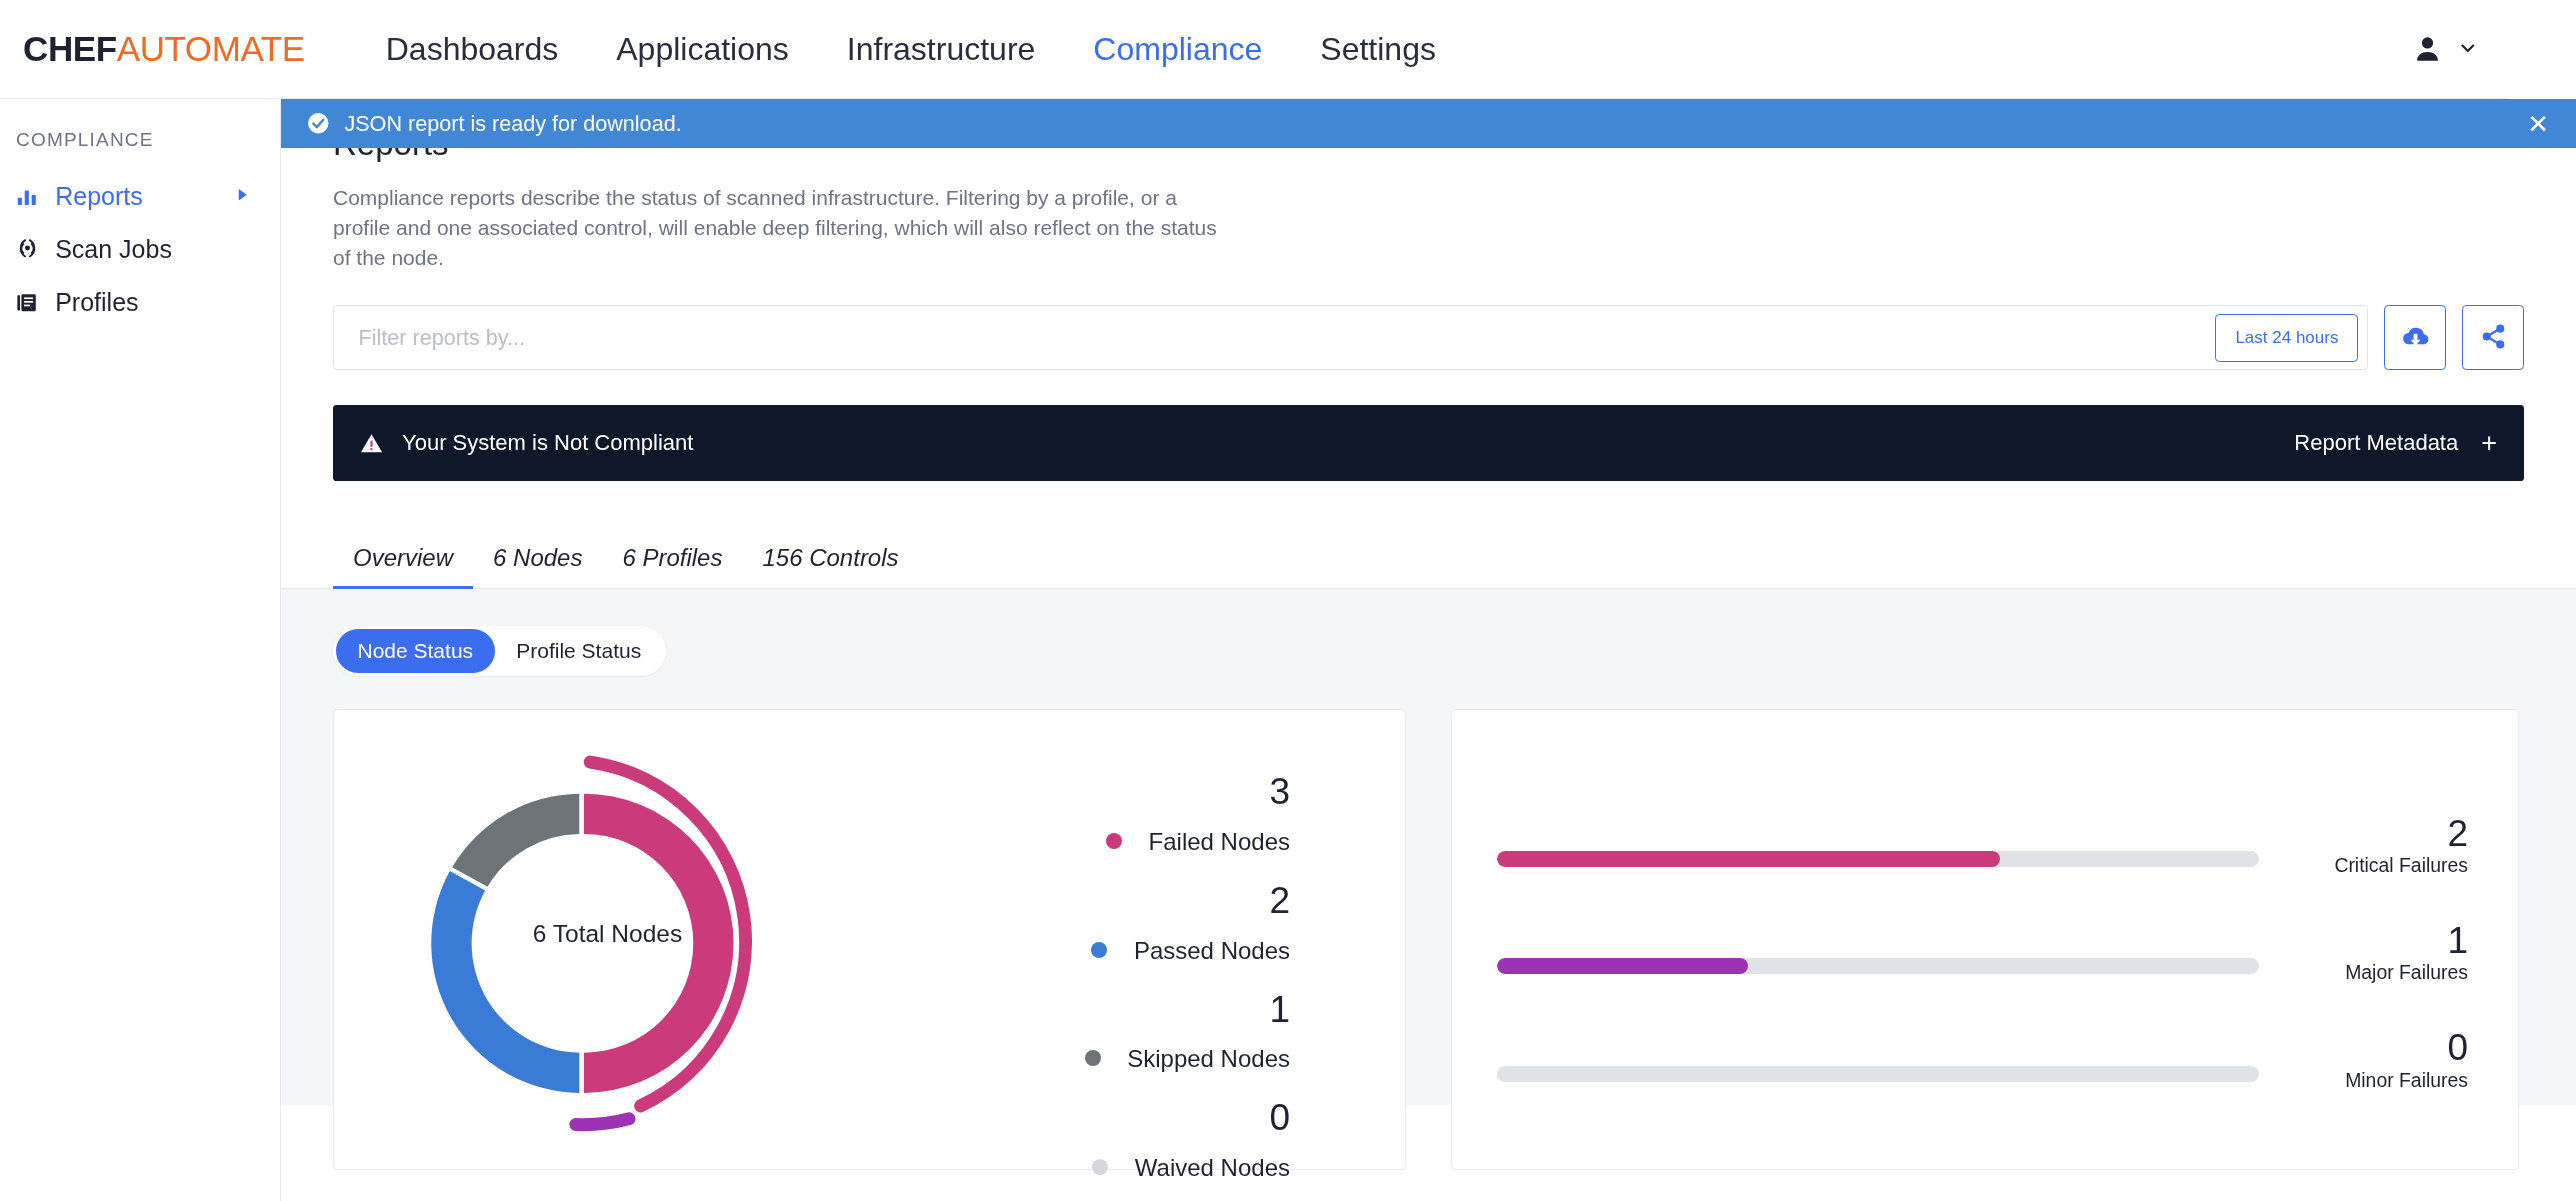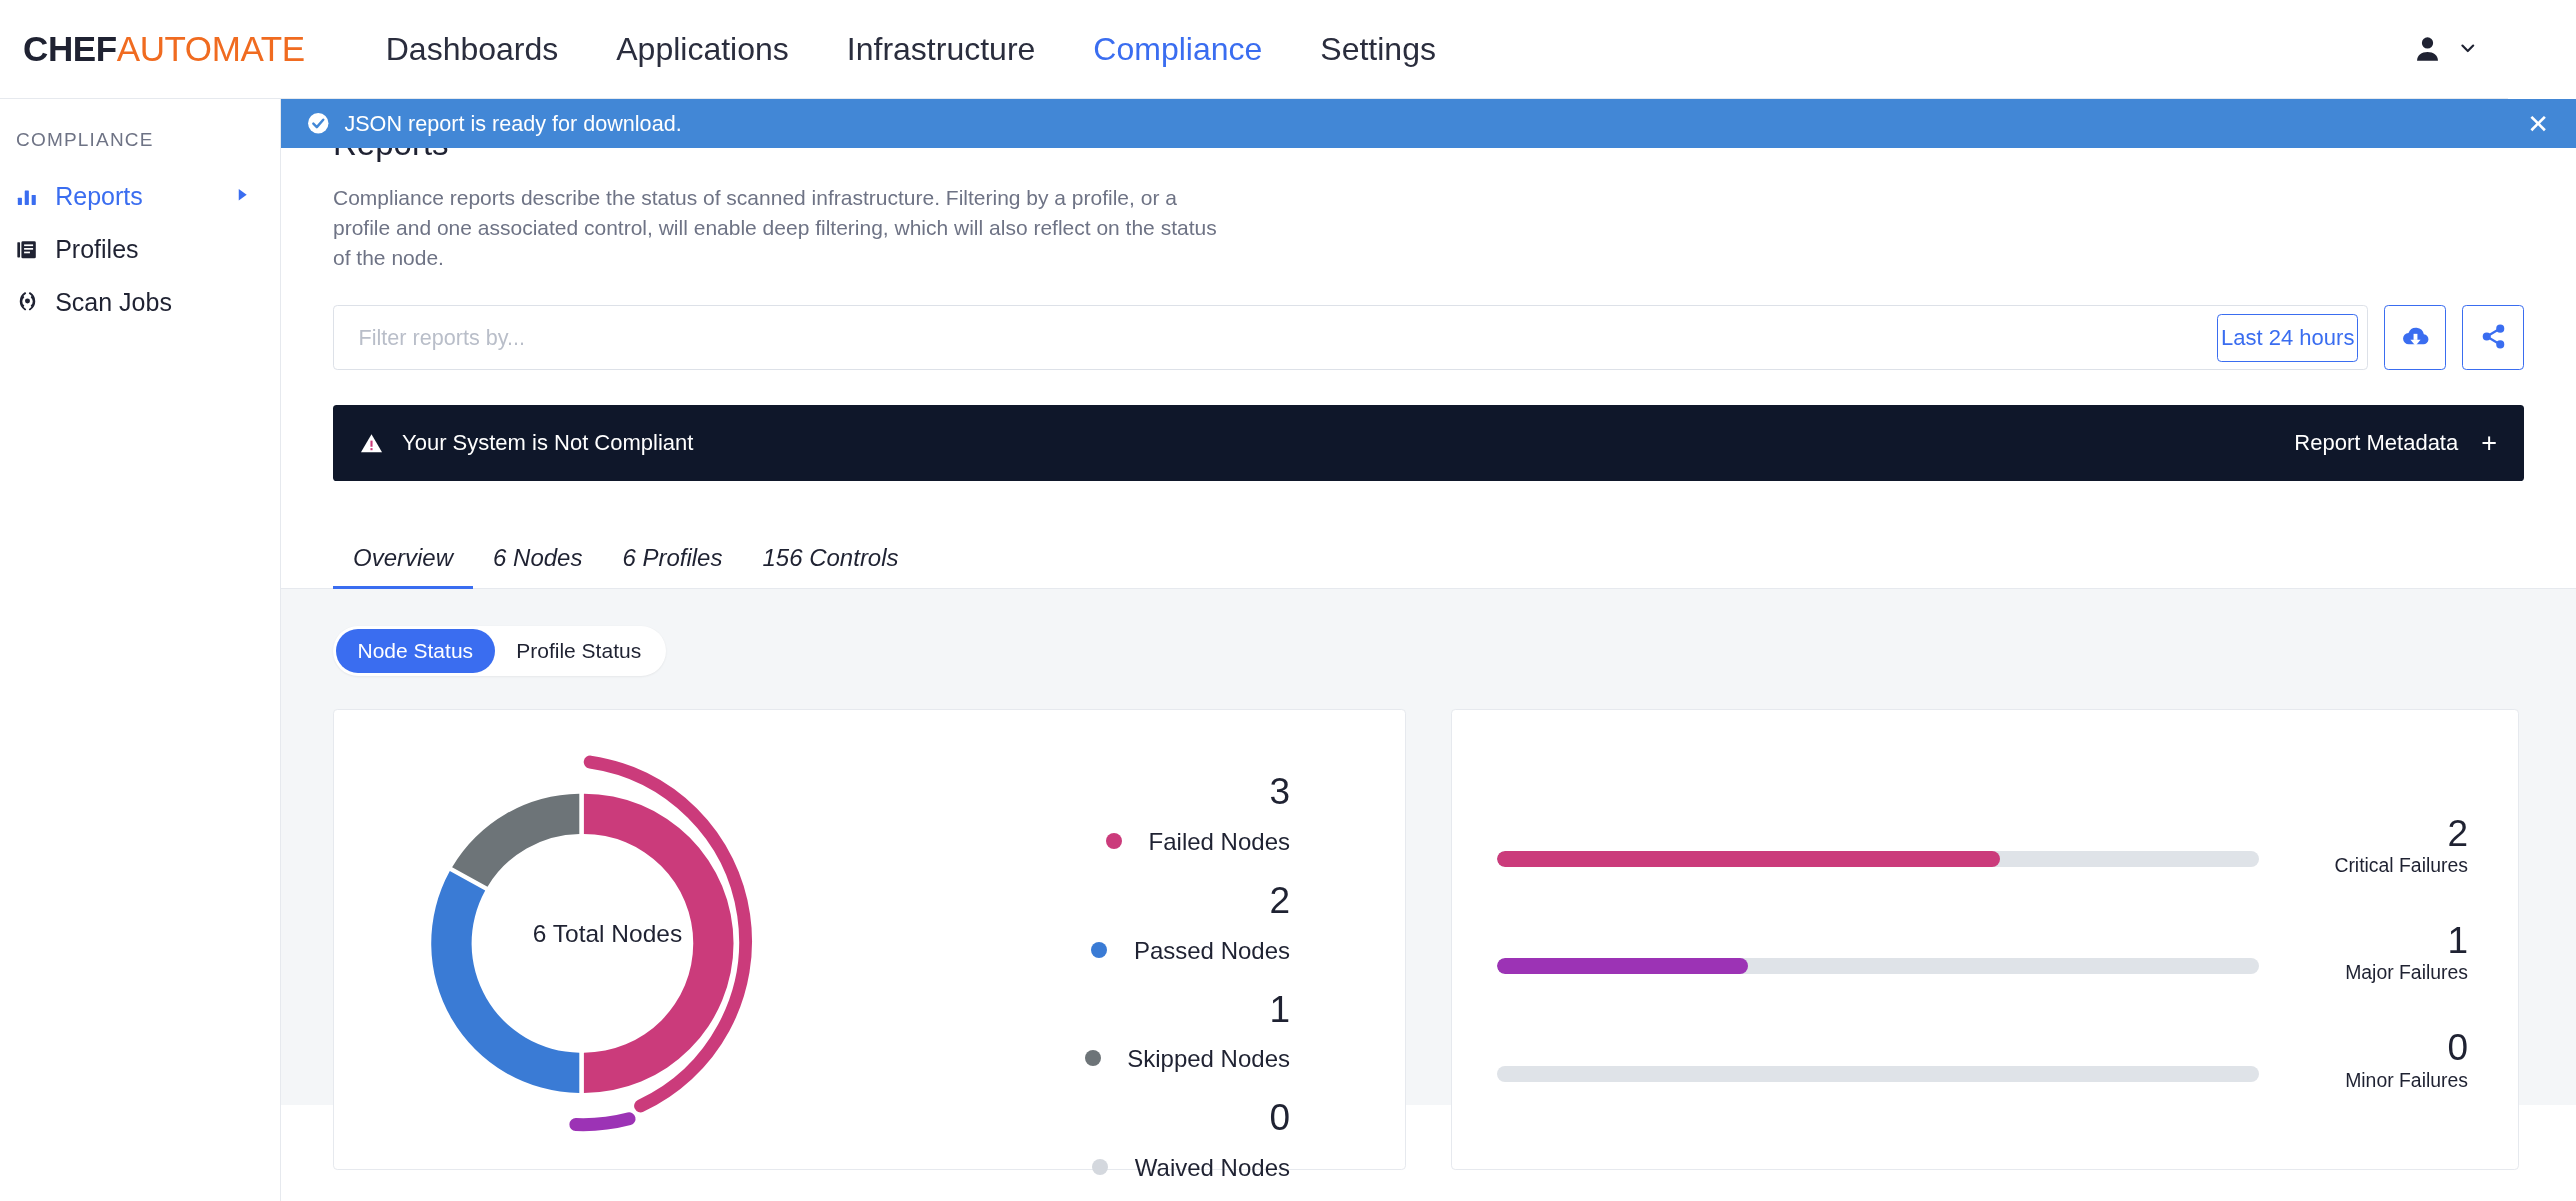--- a/index.html
+++ b/index.html
@@ -90,21 +90,21 @@
     background: #fff; display: flex; align-items: center;
     padding: 0 8.6px 0 24.5px;
   }
   .filterinput {
     flex: 1; border: none; outline: none; font-size: 21.6px; color: #1f2232;
     font-family: "Liberation Sans", sans-serif; background: transparent;
   }
   .filterinput::placeholder { color: #b9bec9; }
   .pill-btn {
     border: 0.7px solid #3a6df0; color: #3a6df0; background: #fff;
-    border-radius: 4.3px; height: 48px; padding: 0 3px; font-size: 22px;
+    border-radius: 4.3px; height: 48px; padding: 0 19px; font-size: 17px;
     display: flex; align-items: center; cursor: pointer; white-space: nowrap;
     font-family: "Liberation Sans", sans-serif;
   }
   .icon-btn {
     width: 62px; height: 65px; border: 0.7px solid #3a6df0; border-radius: 4.3px;
     background: #fff; display: flex; align-items: center; justify-content: center;
     cursor: pointer;
   }
 
   
@@ -232,46 +232,46 @@
           <rect x="9.7" y="5" width="4.6" height="16" rx="0.6"></rect>
           <rect x="17.4" y="10" width="4.6" height="11" rx="0.6"></rect>
         </svg>
       </span>
       <span class="si-label">Reports</span>
       <span class="si-arrow">
         <svg width="17.3" height="17.3" viewBox="0 0 24 24" fill="#3a6df0">
             <polygon points="8,4 19,12 8,20"></polygon>
           </svg>
       </span>
+    </div>
+
+    <div class="side-item">
+      <span class="si-ico">
+        <svg width="23" height="23" viewBox="0 0 24 24" fill="none" stroke="#1f2232" stroke-width="1.9" stroke-linecap="round">
+          <circle cx="12" cy="10.5" r="2.6" fill="#1f2232" stroke="none"></circle>
+          <path d="M7.6 15.4a6.2 6.2 0 0 1 0-9.1"></path>
+          <path d="M16.4 6.3a6.2 6.2 0 0 1 0 9.1"></path>
+          <path d="M9.6 19.2a10 10 0 0 1 0-17"></path>
+          <path d="M14.4 2.2a10 10 0 0 1 0 17"></path>
+        </svg>
+      </span>
+      <span class="si-label">Scan Jobs</span>
     </div>
 
     <div class="side-item">
       <span class="si-ico">
         <svg width="21.6" height="21.6" viewBox="0 0 24 24" fill="#1f2232">
           <rect x="1.5" y="3.5" width="3" height="17" rx="0.8"></rect>
           <rect x="6" y="2.5" width="16" height="19" rx="1.6"></rect>
           <rect x="9" y="6" width="10" height="1.9" fill="#ffffff"></rect>
           <rect x="9" y="10" width="10" height="1.9" fill="#ffffff"></rect>
           <rect x="9" y="14" width="6.5" height="1.9" fill="#ffffff"></rect>
         </svg>
       </span>
       <span class="si-label">Profiles</span>
-    </div>
-
-    <div class="side-item">
-      <span class="si-ico">
-        <svg width="23" height="23" viewBox="0 0 24 24" fill="none" stroke="#1f2232" stroke-width="1.9" stroke-linecap="round">
-          <circle cx="12" cy="10.5" r="2.6" fill="#1f2232" stroke="none"></circle>
-          <path d="M7.6 15.4a6.2 6.2 0 0 1 0-9.1"></path>
-          <path d="M16.4 6.3a6.2 6.2 0 0 1 0 9.1"></path>
-          <path d="M9.6 19.2a10 10 0 0 1 0-17"></path>
-          <path d="M14.4 2.2a10 10 0 0 1 0 17"></path>
-        </svg>
-      </span>
-      <span class="si-label">Scan Jobs</span>
     </div>
   </div>
 
   <div class="main">
 
     <div class="notif">
       <span class="check">
         <svg width="24.5" height="24.5" viewBox="0 0 24 24" fill="#ffffff">
           <circle cx="12" cy="12" r="10"></circle>
           <polyline points="7.2 12.4 10.6 15.8 16.9 8.6" fill="none" stroke="#4287d6" stroke-width="2.4" stroke-linecap="round" stroke-linejoin="round"></polyline>

